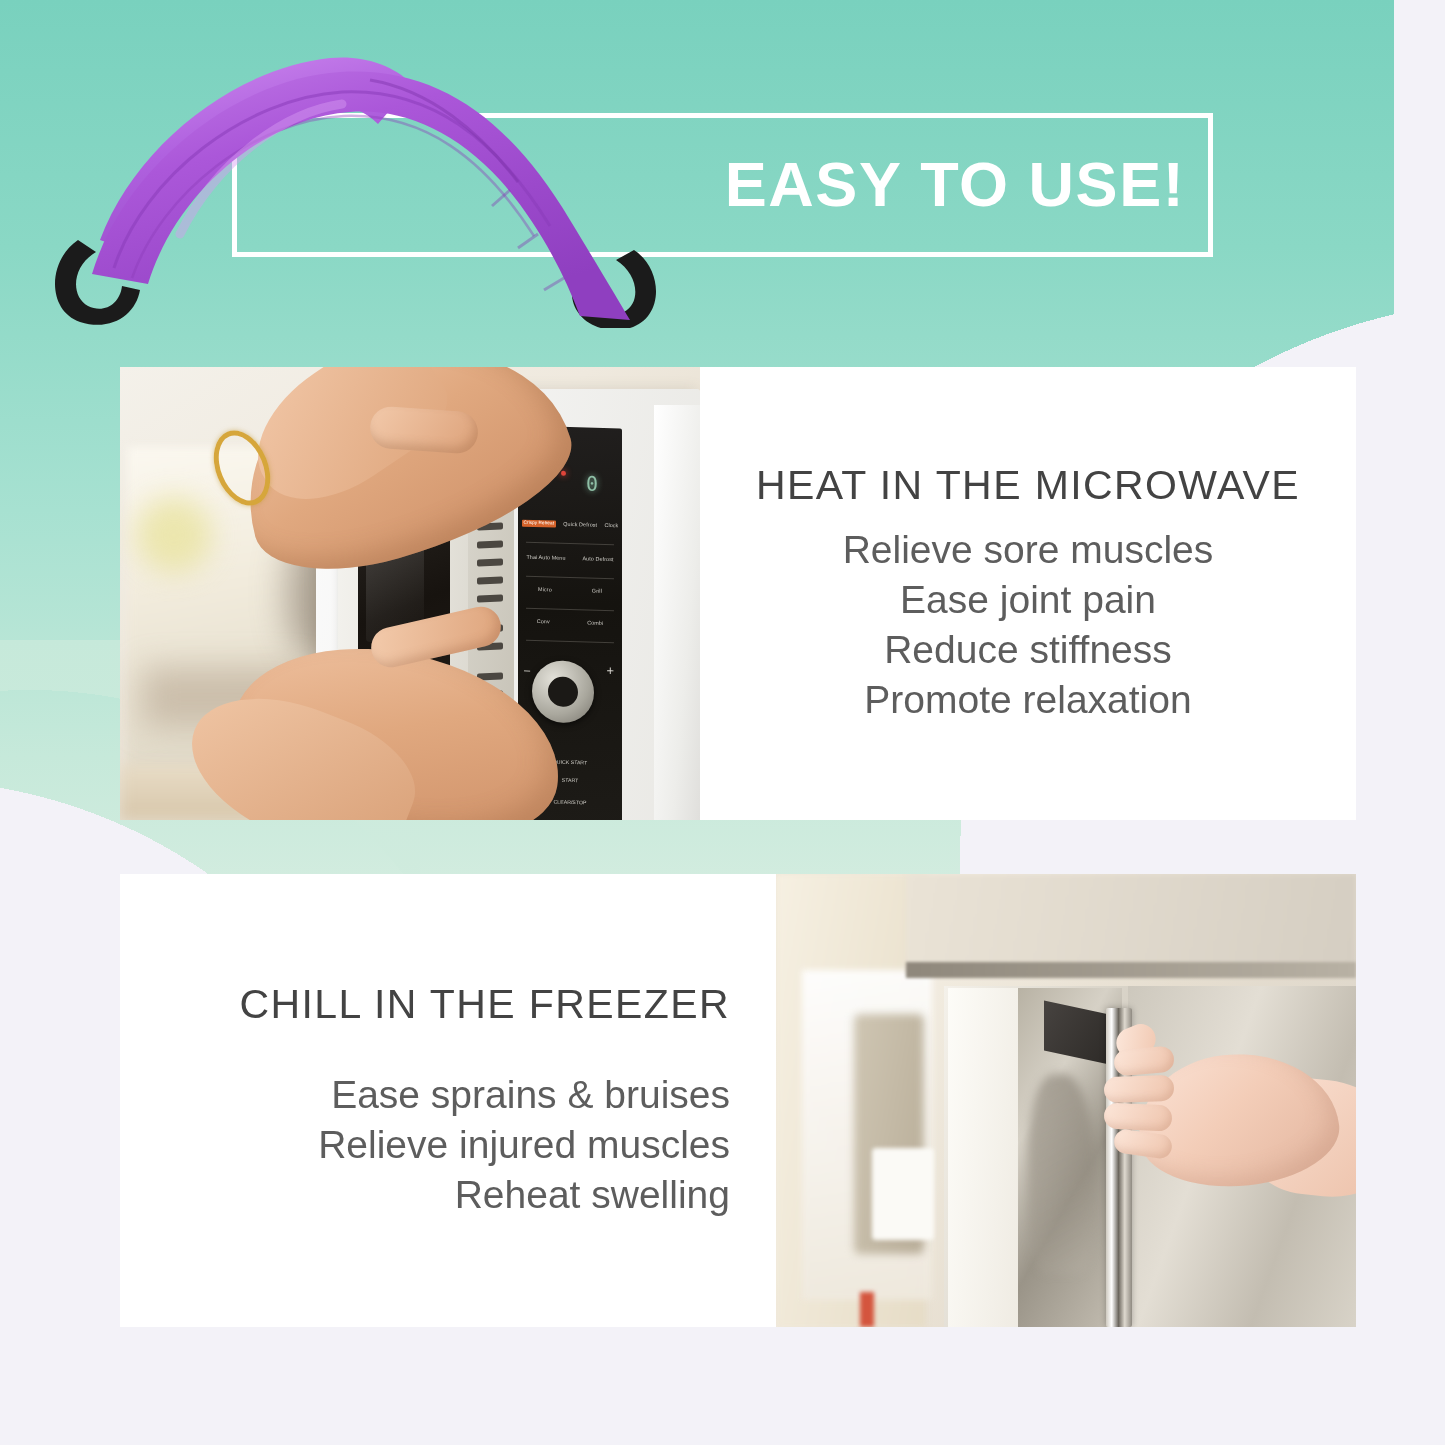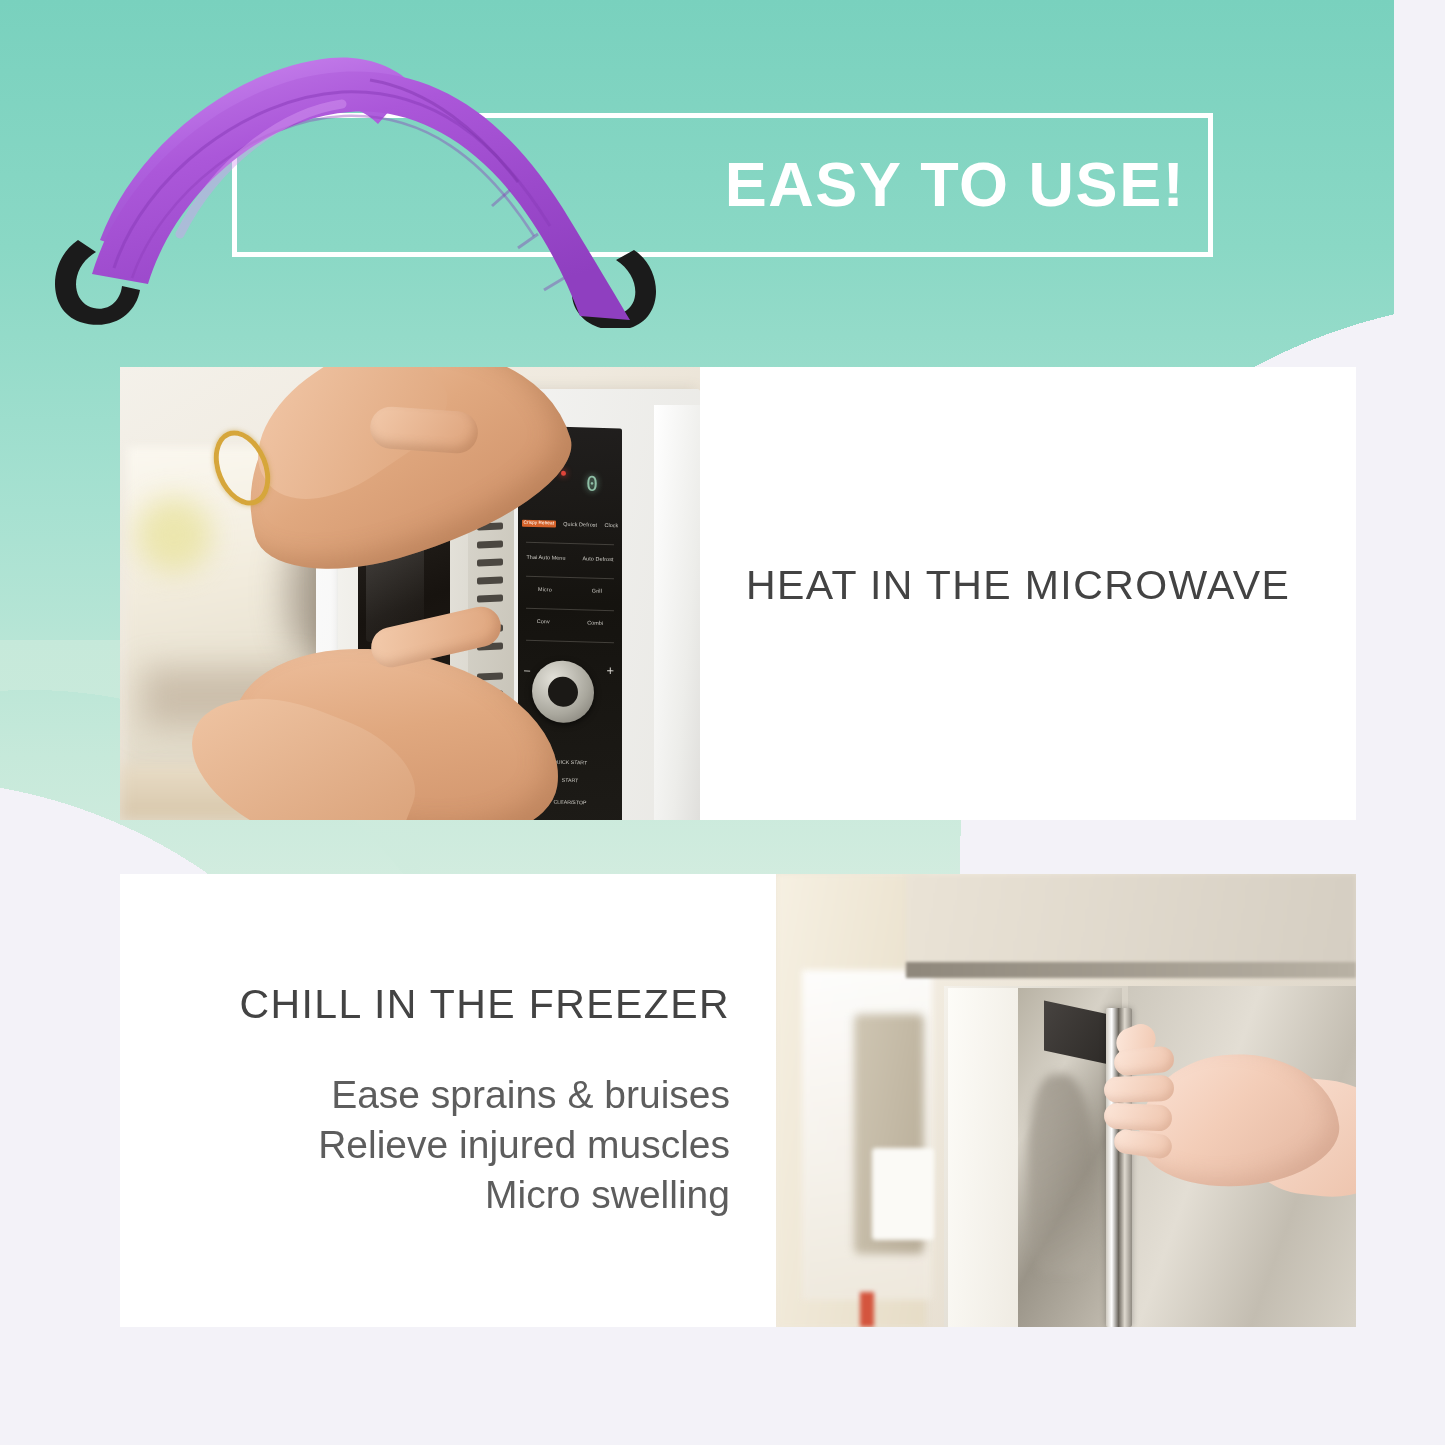--- a/index.html
+++ b/index.html
@@ -69,21 +69,21 @@
   }
   #card-heat   { left:120px; top:367px;  width:1236px; height:453px; }
   #card-chill  { left:120px; top:874px;  width:1236px; height:453px; }
 
   .photo { position:relative; width:580px; height:453px; overflow:hidden; flex:0 0 580px; }
   .panel {
     flex:1 1 auto;
     padding:0 46px;
     display:flex; flex-direction:column; justify-content:center;
   }
-  .panel-left  { text-align:left; }
+  .panel-left  { text-align:center; }
   .panel-right { text-align:right;gap:26px; }
 
   .panel-title {
     font-size:41px;
     letter-spacing:1.4px;
     color:#434343;
     font-weight:400;
     margin-bottom:16px;
     white-space:nowrap;
   }
@@ -453,31 +453,37 @@
       <div class="bracelet"></div>
       <div class="finger-top"></div>
       <div class="hand hand-bottom">
         <div class="arm-bottom"></div>
       </div>
       <div class="finger-point"></div>
     </div>
 
     <div class="panel panel-left">
       <div class="panel-title">HEAT IN THE MICROWAVE</div>
+      <ul class="panel-list">
+        <li>Relieve sore muscles</li>
+        <li>Ease joint pain</li>
+        <li>Reduce stiffness</li>
+        <li>Promote relaxation</li>
+      </ul>
     </div>
   </div>
 
   <div class="card" id="card-chill">
 
     <div class="panel panel-right">
       <div class="panel-title">CHILL IN THE FREEZER</div>
       <ul class="panel-list">
         <li>Ease sprains &amp; bruises</li>
         <li>Relieve injured muscles</li>
-        <li>Micro swelling</li>
+        <li>Reheat swelling</li>
       </ul>
     </div>
 
     <div class="photo">
       <div class="fz-bg"></div>
       <div class="fz-leftwall"></div>
       <div class="fz-leftpanel"></div>
       <div class="fz-lefthandle"></div>
       <div class="fz-whitebox"></div>
       <div class="fz-redbit"></div>

